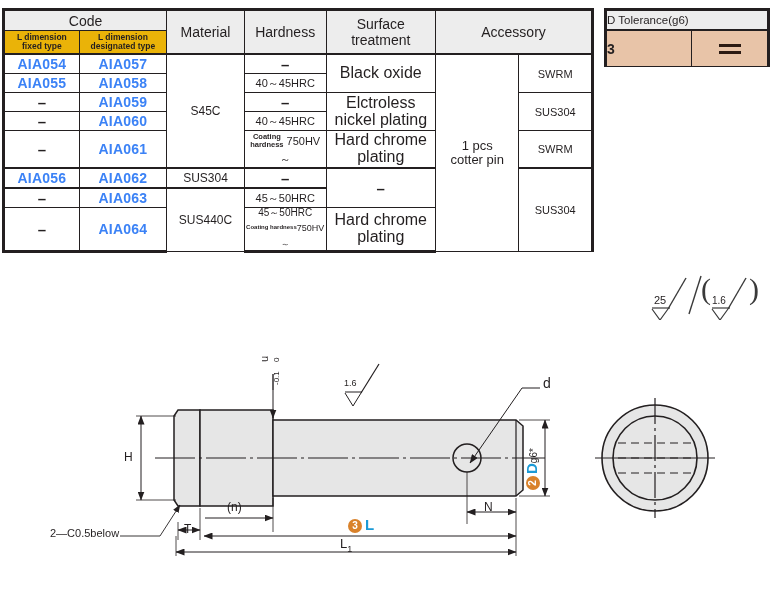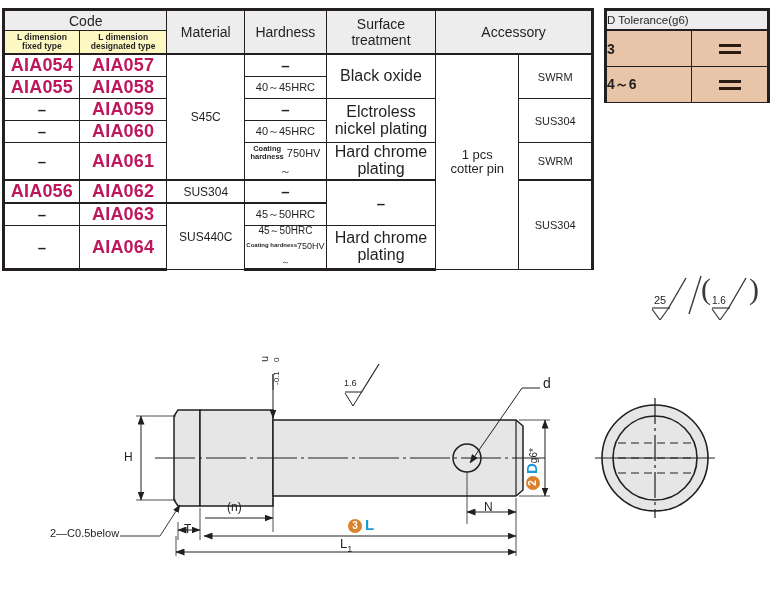--- a/index.html
+++ b/index.html
@@ -2,28 +2,28 @@
 <html><head>
 <meta charset="utf-8">
 <style>
   html,body{margin:0;padding:0;background:#ffffff;}
   body{width:774px;height:608px;position:relative;font-family:"Liberation Sans",sans-serif;color:#231f20;}
 
   
   .spec-table{position:absolute;left:2px;top:8px;width:592px;border-collapse:collapse;}
   .spec-table td,.spec-table th{border:1px solid #231f20;text-align:center;vertical-align:middle;padding:0;}
   .spec-table .hdr{background:#ededed;font-weight:normal;font-size:14px;}
-  .spec-table .hdr-sm{background:#fef9c3;font-size:8.5px;line-height:1.05;font-weight:bold;}
+  .spec-table .hdr-sm{background:#eab308;font-size:8.5px;line-height:1.05;font-weight:bold;}
   .topline{border-top:3px solid #231f20 !important;}
   .botline{border-bottom:3px solid #231f20 !important;}
   .lline{border-left:3px solid #231f20 !important;}
   .rline{border-right:3px solid #231f20 !important;}
   .thickrow{border-top:2px solid #231f20 !important;}
 
-  .code{color:#be185d;font-weight:bold;font-size:18px;letter-spacing:.2px;}
+  .code{color:#3b82f6;font-weight:bold;font-size:14px;letter-spacing:.2px;}
   .dash{font-weight:bold;font-size:15px;}
   .mat{font-size:12px;}
   .hard{font-size:11px;margin-top:16px;}
   .surf{font-size:16px;line-height:1.05;margin-top:48px;}
   .acc{font-size:13px;line-height:1.1;}
   .accs{font-size:11px;}
   .coat{font-size:7.5px;font-weight:bold;line-height:1.0;display:inline-block;vertical-align:middle;text-align:center;}
   .coat2{font-size:6px;font-weight:bold;display:inline-block;vertical-align:middle;}
 
   
@@ -168,27 +168,20 @@
       <tr>
     <th class="tol-hdr topline lline rline" colspan="2" style="height:18px">D Tolerance(g6)</th>
   </tr>
   <tr>
     <td class="tol-lbl lline thickrow" style="height:35px">3</td>
     <td class="tol-val rline thickrow">
       <span class="d"></span>
       <span class="d"></span>
     </td>
   </tr>
-  <tr>
-    <td class="tol-lbl lline" style="height:35px">4～6</td>
-    <td class="tol-val rline">
-      <span class="d"></span>
-      <span class="d"></span>
-    </td>
-  </tr>
 </tbody>
   </table>
 
 <div class="rough-grp">
   <svg width="124" height="52" viewBox="0 0 124 52">
 
     <line x1="4" y1="40" x2="22" y2="40" stroke="#3a3a3a" stroke-width="1.2"></line>
     <polyline points="4,41 12,52 20,41" fill="none" stroke="#3a3a3a" stroke-width="1.2"></polyline>
     <line x1="20" y1="41" x2="38" y2="10" stroke="#3a3a3a" stroke-width="1.4"></line>
 

